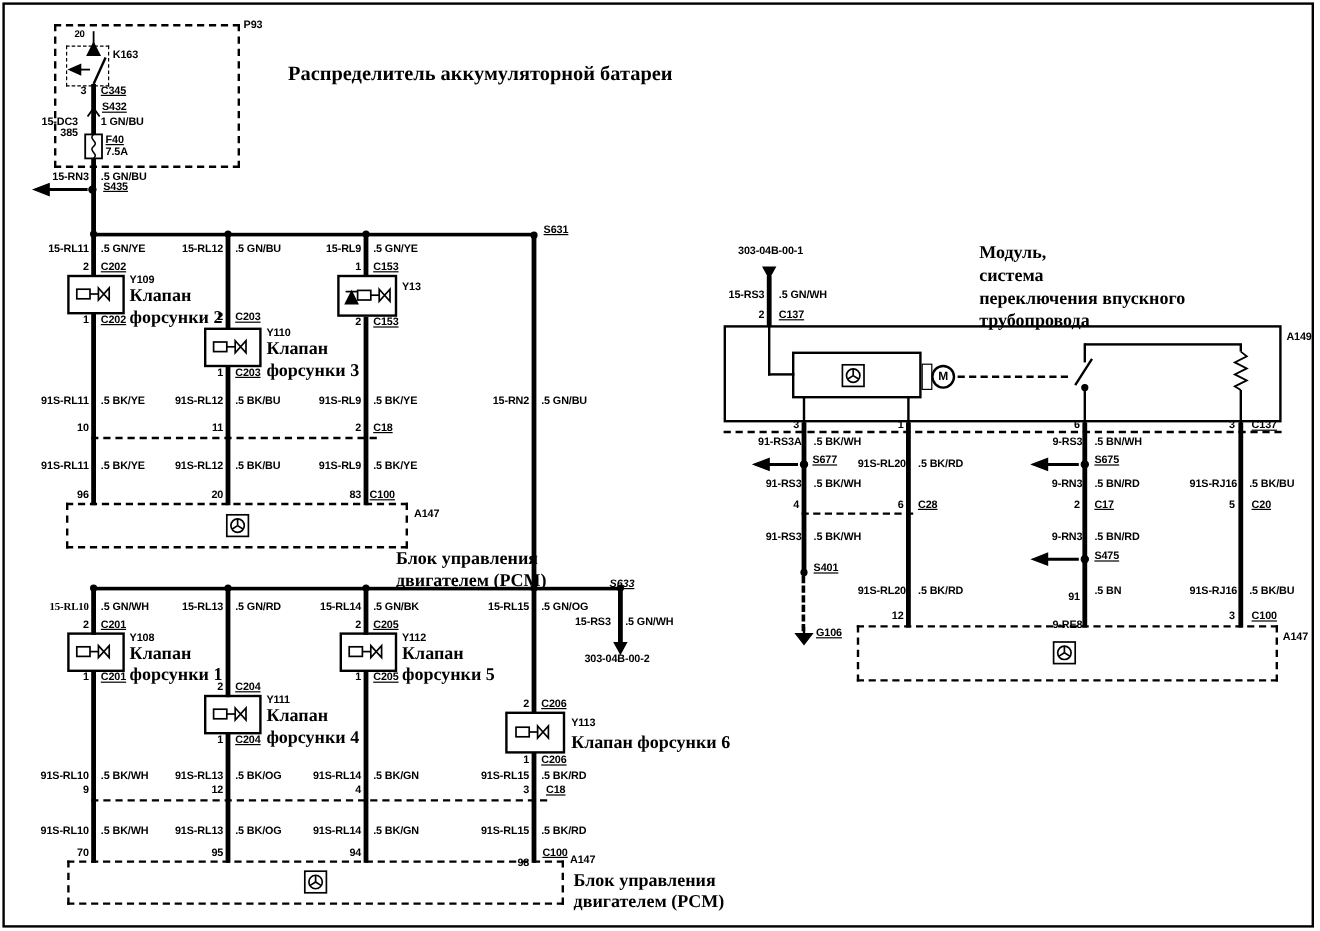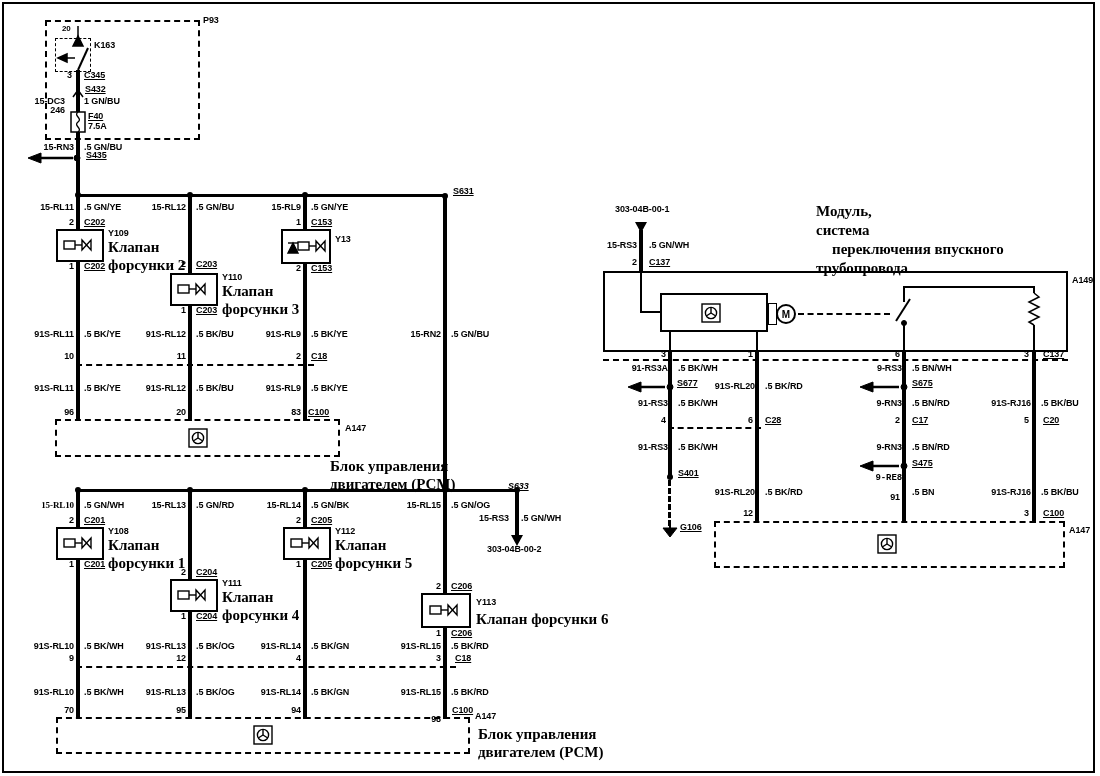--- a/index.html
+++ b/index.html
@@ -20,31 +20,32 @@
   .motor { position:absolute; border:2px solid #000; border-radius:50%; text-align:center;
            font-size:10px; font-weight:bold; }
   svg.overlay { position:absolute; left:0; top:0; pointer-events:none; }
 </style>
 </head>
 <body>
 
 <div id="canvas">
   <div class="frame"></div>
 
+  <div class="title" style="left:240px;top:52px;">Распределитель аккумуляторной батареи</div>
 
   <div class="db" style="left:45px;top:20px;width:155px;height:120px;"></div>
   <div class="t" style="left:203px;top:15px;">P93</div>
   <div class="db" style="left:55px;top:38px;width:36px;height:34px;border-width:1.5px;"></div>
   <div class="t" style="left:94px;top:40px;">K163</div>
   <div class="t" style="left:62px;top:24px;font-size:8px;">20</div>
   <div class="t" style="right:1028px;top:70px;">3</div>
   <div class="t u" style="left:84px;top:70px;">C345</div>
   <div class="t u" style="left:85px;top:84px;">S432</div>
   <div class="t" style="right:1035px;top:96px;">15-DC3</div>
-  <div class="t" style="right:1035px;top:105px;">246</div>
+  <div class="t" style="right:1035px;top:105px;">385</div>
   <div class="t" style="left:84px;top:96px;">1 GN/BU</div>
   <div class="t u" style="left:88px;top:111px;">F40</div>
   <div class="t" style="left:88px;top:121px;">7.5A</div>
   <div class="t" style="right:1026px;top:142px;">15-RN3</div>
   <div class="t" style="left:84px;top:142px;">.5 GN/BU</div>
   <div class="t u" style="left:86px;top:150px;">S435</div>
   <div class="w" style="left:76px;top:70px;width:4px;height:44px;"></div>
   <div class="w" style="left:76px;top:131px;width:4px;height:64px;"></div>
 
   <div class="w" style="left:76px;top:194px;width:369px;height:3px;"></div>
@@ -212,21 +213,21 @@
   <div class="w" style="left:639px;top:230px;width:4px;height:42px;"></div>
   <div class="t" style="right:463px;top:240px;">15-RS3</div>
   <div class="t" style="left:649px;top:240px;">.5 GN/WH</div>
   <div class="t" style="right:463px;top:257px;">2</div>
   <div class="t u" style="left:649px;top:257px;">C137</div>
 
   <div class="sb" style="left:603px;top:271px;width:465px;height:81px;"></div>
   <div class="t" style="left:1072px;top:275px;">A149</div>
   <div class="nm nw" style="left:816px;top:202px;">Модуль,</div>
   <div class="nm nw" style="left:816px;top:221px;">система</div>
-  <div class="nm nw" style="left:816px;top:240px;margin-left:16px;">переключения впускного</div>
+  <div class="nm nw" style="left:816px;top:240px;">переключения впускного</div>
   <div class="nm nw" style="left:816px;top:259px;">трубопровода</div>
 
   <div class="w" style="left:640px;top:271px;width:2px;height:42px;"></div>
   <div class="w" style="left:640px;top:311px;width:22px;height:2px;"></div>
   <div class="sb" style="left:660px;top:293px;width:108px;height:39px;"></div>
   <div class="sb" style="left:768px;top:303px;width:9px;height:22px;border-width:1.5px;"></div>
   <div class="motor" style="left:776px;top:304px;width:20px;height:20px;line-height:17px;">M</div>
   <div class="dh" style="left:798px;top:313px;width:92px;"></div>
   <div class="w" style="left:903px;top:286px;width:2px;height:16px;"></div>
   <div class="w" style="left:904px;top:286px;width:131px;height:2px;"></div>
@@ -272,21 +273,21 @@
   <div class="t" style="right:198px;top:363px;">9-RS3</div>
   <div class="t" style="left:912px;top:363px;">.5 BN/WH</div>
   <div class="t u" style="left:912px;top:378px;">S675</div>
   <div class="t" style="right:198px;top:398px;">9-RN3</div>
   <div class="t" style="left:912px;top:398px;">.5 BN/RD</div>
   <div class="t" style="right:200px;top:415px;">2</div>
   <div class="t u" style="left:912px;top:415px;">C17</div>
   <div class="t" style="right:198px;top:442px;">9-RN3</div>
   <div class="t" style="left:912px;top:442px;">.5 BN/RD</div>
   <div class="t u" style="left:912px;top:458px;text-align:center;">S475</div>
-  <div class="t" style="right:198px;top:473px;font-family:Liberation Mono, monospace;">9-RE8</div>
+  <div class="t" style="right:198px;top:515px;">9-RE8</div>
   <div class="t" style="left:912px;top:487px;">.5 BN</div>
   <div class="t" style="right:200px;top:492px;">91</div>
 
   <div class="t" style="right:69px;top:398px;">91S-RJ16</div>
   <div class="t" style="left:1041px;top:398px;">.5 BK/BU</div>
   <div class="t" style="right:71px;top:415px;">5</div>
   <div class="t u" style="left:1043px;top:415px;">C20</div>
   <div class="t" style="right:69px;top:487px;">91S-RJ16</div>
   <div class="t" style="left:1041px;top:487px;">.5 BK/BU</div>
   <div class="t" style="right:71px;top:508px;">3</div>

